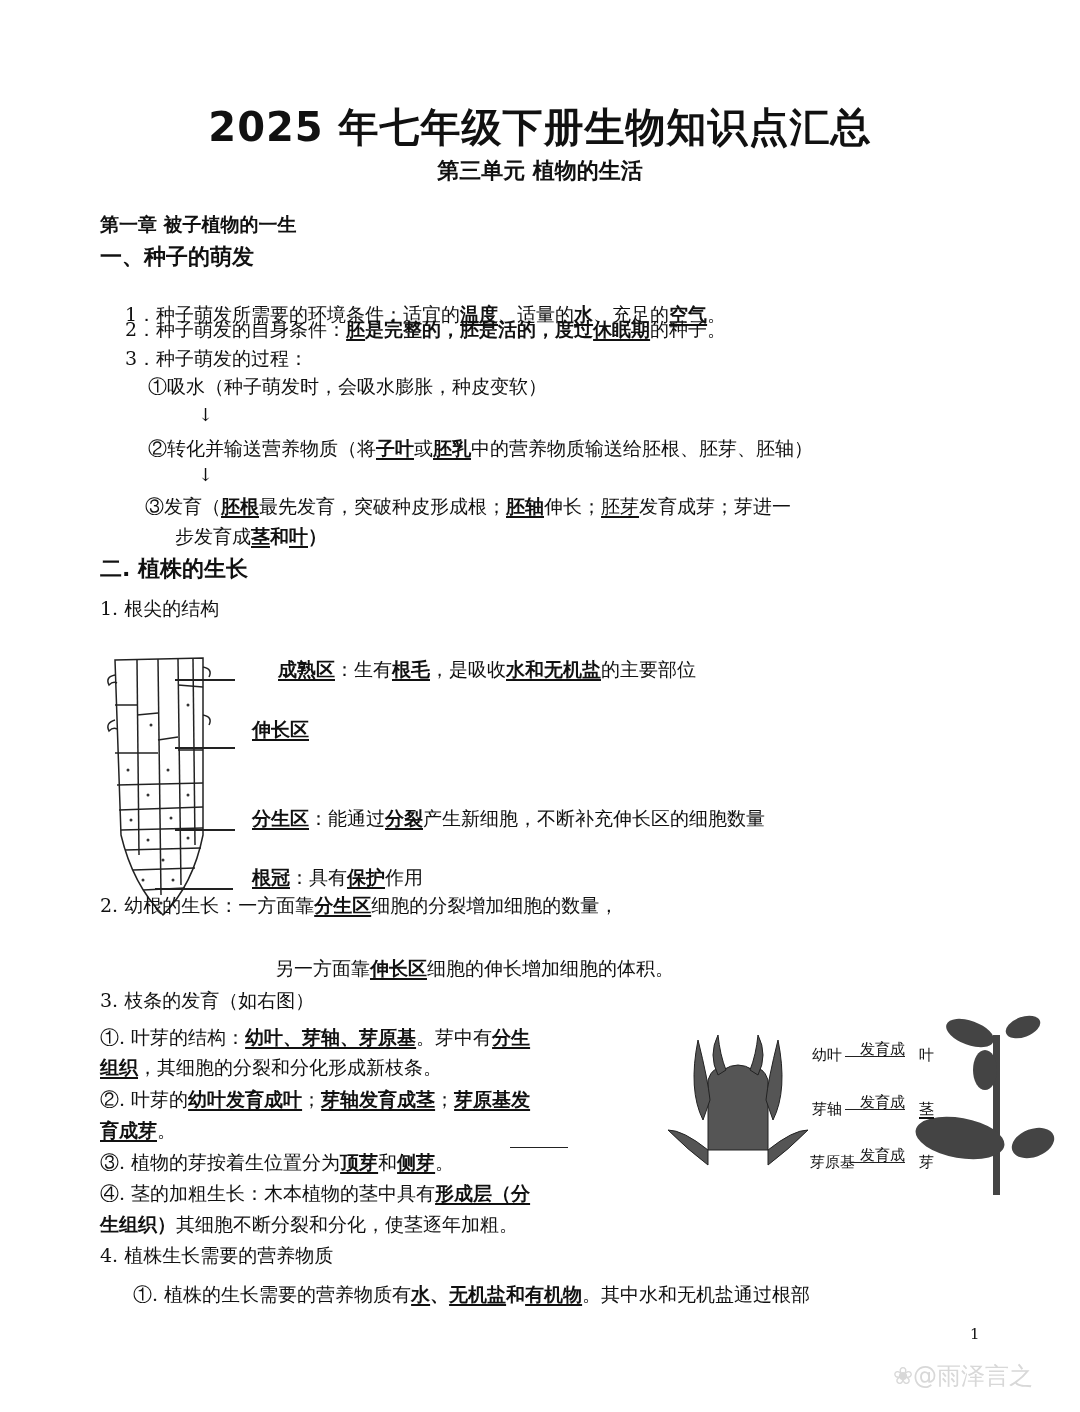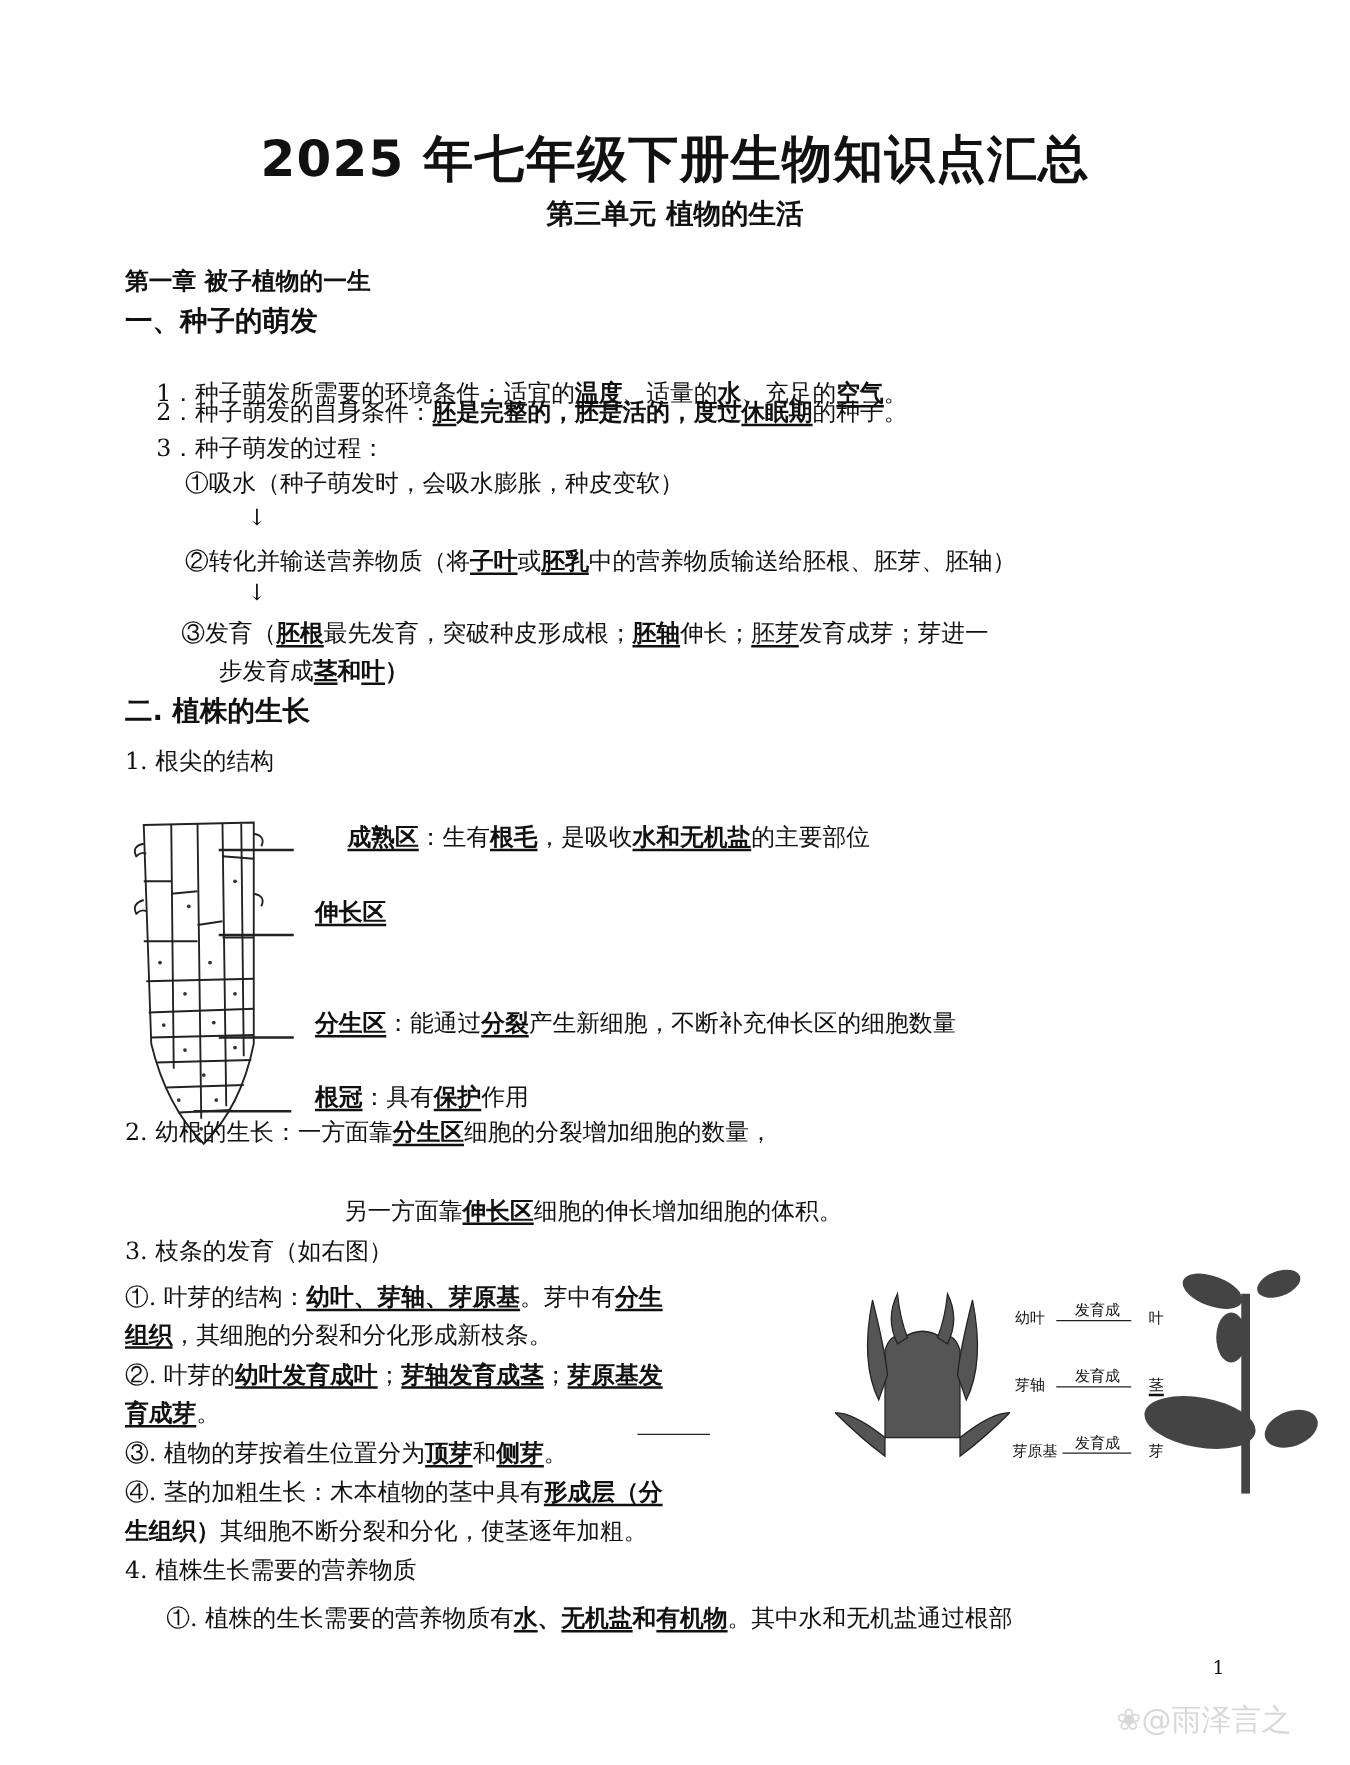--- a/index.html
+++ b/index.html
@@ -9,21 +9,21 @@
   .title { left:0; width:1080px; text-align:center; top:100px; font-family:"DejaVu Sans","Liberation Sans",sans-serif; font-weight:bold; font-size:40px; letter-spacing:1px; }
   .subtitle { left:0; width:1080px; text-align:center; top:156px; font-family:"DejaVu Sans","Liberation Sans",sans-serif; font-weight:bold; font-size:22px; }
   .chapter { font-family:"DejaVu Sans","Liberation Sans",sans-serif; font-weight:bold; font-size:19px; }
   .h1 { font-family:"DejaVu Sans","Liberation Sans",sans-serif; font-weight:bold; font-size:22px; }
   .t { font-size:19px; }
   .b { font-weight:bold; font-family:"DejaVu Sans","Liberation Sans",sans-serif; }
   .u { text-decoration:underline; text-decoration-thickness:2px; text-underline-offset:3px; }
   .arrow { font-size:18px; }
   .leader { position:absolute; height:2px; background:#222; }
   .wm { font-family:"DejaVu Sans","Liberation Sans",sans-serif; color:#d8d8d8; font-size:24px; }
-  .small { font-size:12px; }
+  .small { font-size:15px; }
   .pn { font-size:15px; }
 </style>
 </head>
 <body>
 
 <div class="abs title">2025 年七年级下册生物知识点汇总</div>
 <div class="abs subtitle">第三单元  植物的生活</div>
 
 <div class="abs chapter" style="left:100px;top:212px;">第一章  被子植物的一生</div>
 <div class="abs h1" style="left:100px;top:242px;">一、种子的萌发</div>

